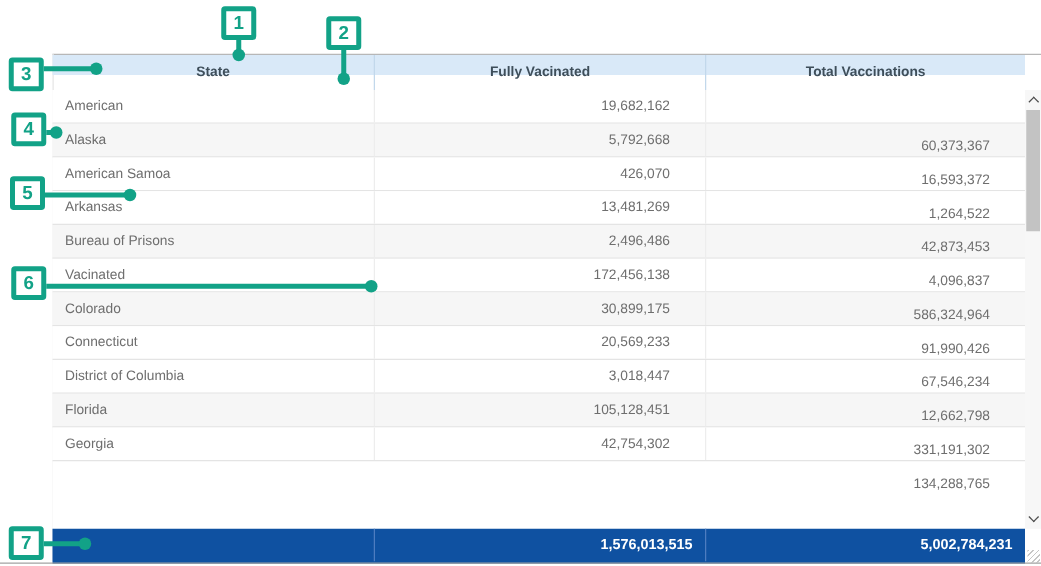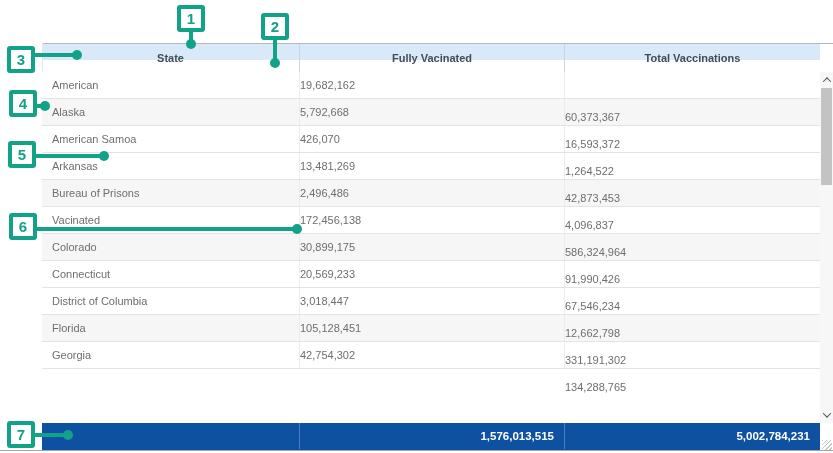--- a/index.html
+++ b/index.html
@@ -21,21 +21,21 @@
   .c0{width:258px;} .c1{width:265px;} .c2{width:255px;}
   .body{position:absolute;left:0;top:28px;width:778px;height:351px;background:#fff;}
   .row{display:flex;height:27px;box-sizing:border-box;border-bottom:1px solid #e4e4e4;background:#ffffff;}
   .row.alt{background:var(--row_alt_bg);}
   .cell{
     box-sizing:border-box;height:26px;line-height:26px;font-size:11px;color:var(--cell_text);
     border-right:1px solid #ededed;white-space:nowrap;overflow:hidden;
   }
   .cell:last-child{border-right:none;margin-top:32px;}
   .cell.text{padding-left:10px;text-align:left;}
-  .cell.num{padding-right:2px;text-align:left;}
+  .cell.num{padding-right:28px;text-align:right;}
   
   .totals{position:absolute;left:0;top:379px;width:778px;height:28px;background:var(--footer_bg);display:flex;}
   .total-cell{
     box-sizing:border-box;height:26px;line-height:26px;font-size:11.5px;font-weight:700;color:var(--footer_text);
     border-right:1px solid #4d7cc0;text-align:right;padding-right:10px;
   }
   .total-cell:first-child{text-align:left;padding-left:10px;}
   .total-cell:last-child{border-right:none;}
   
   .scrollbar{position:absolute;left:778px;top:28px;width:13px;height:351px;background:#f7f7f7;}

